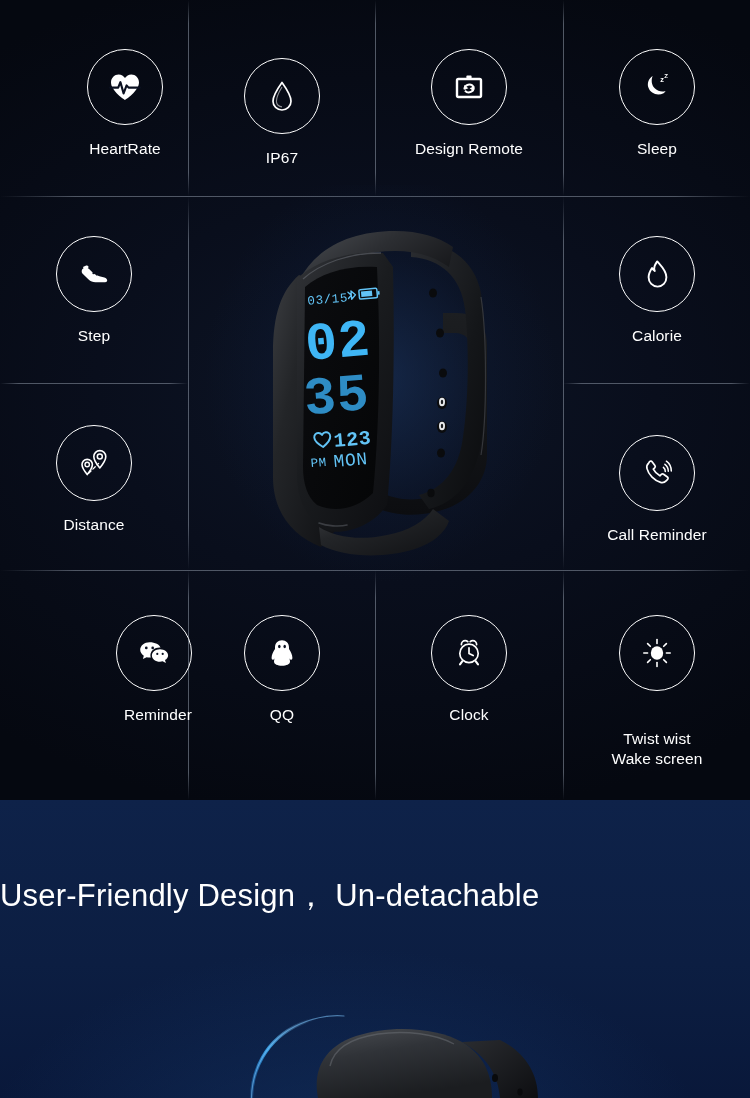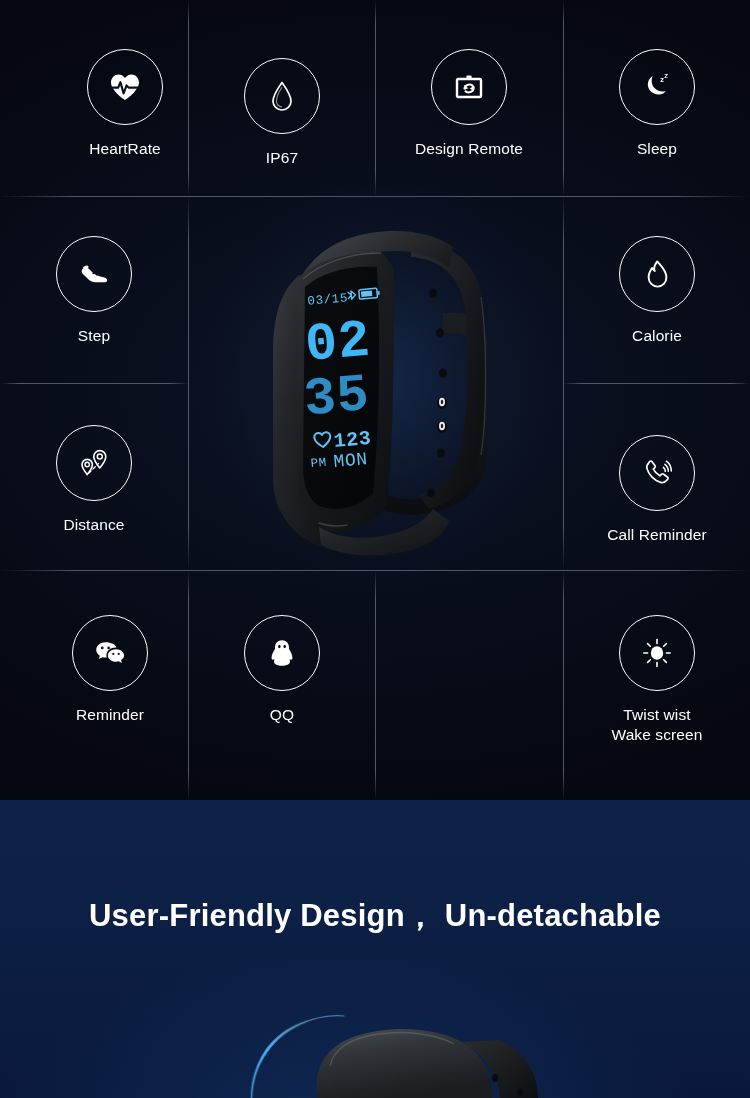--- a/index.html
+++ b/index.html
@@ -102,27 +102,25 @@
     inset: 0;
     background:
       radial-gradient(ellipse 520px 300px at 46% 120%, rgba(22,58,110,0.55) 0%, rgba(10,26,56,0.0) 70%),
       linear-gradient(180deg, #0e2249 0%, #0c1e42 55%, #09183a 100%);
   }
   #design-headline {
     position: absolute;
     left: 0;
     top: 76px;
     width: 750px;
-    text-align: center;
     color: #ffffff;
     font-size: 31px;
     line-height: 40px;
     letter-spacing: 0.2px;
-    font-weight: 700;
-    margin-top: 20px;
+    font-weight: 400;
   }
   #design-product {
     position: absolute;
     left: 0;
     top: 160px;
     width: 750px;
     height: 138px;
   }
 </style>
 </head>
@@ -232,21 +230,21 @@
         <svg width="42" height="42" viewBox="0 0 42 42">
           <path d="M12.8 10.8 C11.2 12.3 10.4 14.4 11.0 16.6 C12.6 22.8 18.4 28.6 24.6 30.4 C26.8 31.0 28.9 30.2 30.4 28.6 L31.6 27.4 C32.3 26.7 32.2 25.6 31.4 25.0 L27.6 22.2 C26.9 21.7 25.9 21.8 25.3 22.4 L23.9 23.8 C20.9 22.2 18.8 20.1 17.3 17.2 L18.7 15.8 C19.3 15.2 19.4 14.2 18.9 13.5 L16.1 9.7 C15.5 8.9 14.4 8.8 13.7 9.5 Z" fill="none" stroke="#ffffff" stroke-width="1.7" stroke-linejoin="round"></path>
           <path d="M27.4 15.4 C28.6 16.4 29.3 17.9 29.3 19.6" fill="none" stroke="#ffffff" stroke-width="1.5" stroke-linecap="round"></path>
           <path d="M28.9 12.3 C31.0 13.9 32.3 16.5 32.3 19.3" fill="none" stroke="#ffffff" stroke-width="1.5" stroke-linecap="round"></path>
           <path d="M30.4 9.2 C33.4 11.4 35.3 15.0 35.3 19.1" fill="none" stroke="#ffffff" stroke-width="1.5" stroke-linecap="round"></path>
         </svg>
       </div>
       <div class="cell-label">Call Reminder</div>
     </div>
 
-    <div class="cell" style="left:16px; top:615px;">
+    <div class="cell" style="left:4px; top:615px;align-items:flex-end;">
       <div class="icon-circle">
         <svg width="42" height="42" viewBox="0 0 42 42">
           <path d="M16.6 10.2 C11.4 10.2 7.2 13.6 7.2 17.8 C7.2 20.2 8.6 22.3 10.8 23.7 L9.9 27.0 L13.6 25.2 C14.6 25.5 15.6 25.6 16.6 25.6 C17.0 25.6 17.4 25.6 17.8 25.5 C17.5 24.8 17.4 24.0 17.4 23.2 C17.4 18.9 21.6 15.5 26.6 15.5 C26.9 15.5 27.2 15.5 27.5 15.6 C26.6 12.5 22.1 10.2 16.6 10.2 Z" fill="#ffffff"></path>
           <circle cx="13.3" cy="15.9" r="1.35" fill="#0a1020"></circle>
           <circle cx="19.7" cy="15.9" r="1.35" fill="#0a1020"></circle>
           <path d="M27.0 17.2 C22.5 17.2 18.9 20.0 18.9 23.4 C18.9 26.9 22.5 29.7 27.0 29.7 C27.9 29.7 28.8 29.6 29.6 29.3 L32.9 30.9 L32.0 28.0 C33.9 26.8 35.1 25.2 35.1 23.4 C35.1 20.0 31.5 17.2 27.0 17.2 Z" fill="#ffffff"></path>
           <circle cx="24.3" cy="21.9" r="1.1" fill="#0a1020"></circle>
           <circle cx="29.7" cy="21.9" r="1.1" fill="#0a1020"></circle>
         </svg>
       </div>
@@ -257,22 +255,35 @@
       <div class="icon-circle">
         <svg width="40" height="40" viewBox="0 0 40 40">
           <path d="M20 7.2 C15.9 7.2 13.0 10.3 13.0 14.4 L13.0 16.0 C11.3 18.6 9.6 22.0 9.6 24.8 C9.6 26.0 10.0 26.8 10.8 26.8 C11.4 26.8 12.0 26.2 12.5 25.2 C12.2 26.6 12.0 27.8 12.0 28.8 C12.0 31.2 15.6 32.8 20 32.8 C24.4 32.8 28.0 31.2 28.0 28.8 C28.0 27.8 27.8 26.6 27.5 25.2 C28.0 26.2 28.6 26.8 29.2 26.8 C30.0 26.8 30.4 26.0 30.4 24.8 C30.4 22.0 28.7 18.6 27.0 16.0 L27.0 14.4 C27.0 10.3 24.1 7.2 20 7.2 Z" fill="#ffffff"></path>
           <ellipse cx="17.3" cy="13.6" rx="1.25" ry="1.75" fill="#0a1020"></ellipse>
           <ellipse cx="22.7" cy="13.6" rx="1.25" ry="1.75" fill="#0a1020"></ellipse>
         </svg>
       </div>
       <div class="cell-label">QQ</div>
     </div>
 
-
-    <div class="cell" style="left:563px; top:615px;">
+    <div class="cell" style="left:375px; top:615px;">
+      <div class="icon-circle">
+        <svg width="42" height="42" viewBox="0 0 42 42">
+          <circle cx="21" cy="21.4" r="9.2" fill="none" stroke="#ffffff" stroke-width="1.7"></circle>
+          <path d="M21 15.8 L21 21.4 L25.2 23.6" fill="none" stroke="#ffffff" stroke-width="1.7" stroke-linecap="round" stroke-linejoin="round"></path>
+          <path d="M13.4 12.6 C13.4 10.3 15.1 8.6 17.2 8.6 C18.2 8.6 19.1 9.0 19.8 9.7" fill="none" stroke="#ffffff" stroke-width="1.7" stroke-linecap="round"></path>
+          <path d="M28.6 12.6 C28.6 10.3 26.9 8.6 24.8 8.6 C23.8 8.6 22.9 9.0 22.2 9.7" fill="none" stroke="#ffffff" stroke-width="1.7" stroke-linecap="round"></path>
+          <path d="M14.2 29.4 L12.0 32.4" fill="none" stroke="#ffffff" stroke-width="2.1" stroke-linecap="round"></path>
+          <path d="M27.8 29.4 L30.0 32.4" fill="none" stroke="#ffffff" stroke-width="2.1" stroke-linecap="round"></path>
+        </svg>
+      </div>
+      <div class="cell-label">Clock</div>
+    </div>
+
+    <div class="cell" style="left:563px; top:615px;gap:24px;">
       <div class="icon-circle">
         <svg width="42" height="42" viewBox="0 0 42 42">
           <ellipse cx="21" cy="21" rx="6.2" ry="6.8" fill="#ffffff"></ellipse>
           <g stroke="#ffffff" stroke-width="1.6" stroke-linecap="round">
             <path d="M21 7.6 L21 11.4"></path>
             <path d="M21 30.6 L21 34.4"></path>
             <path d="M7.8 21 L11.6 21"></path>
             <path d="M30.4 21 L34.2 21"></path>
             <path d="M11.6 11.6 L14.3 14.3"></path>
             <path d="M27.7 27.7 L30.4 30.4"></path>

